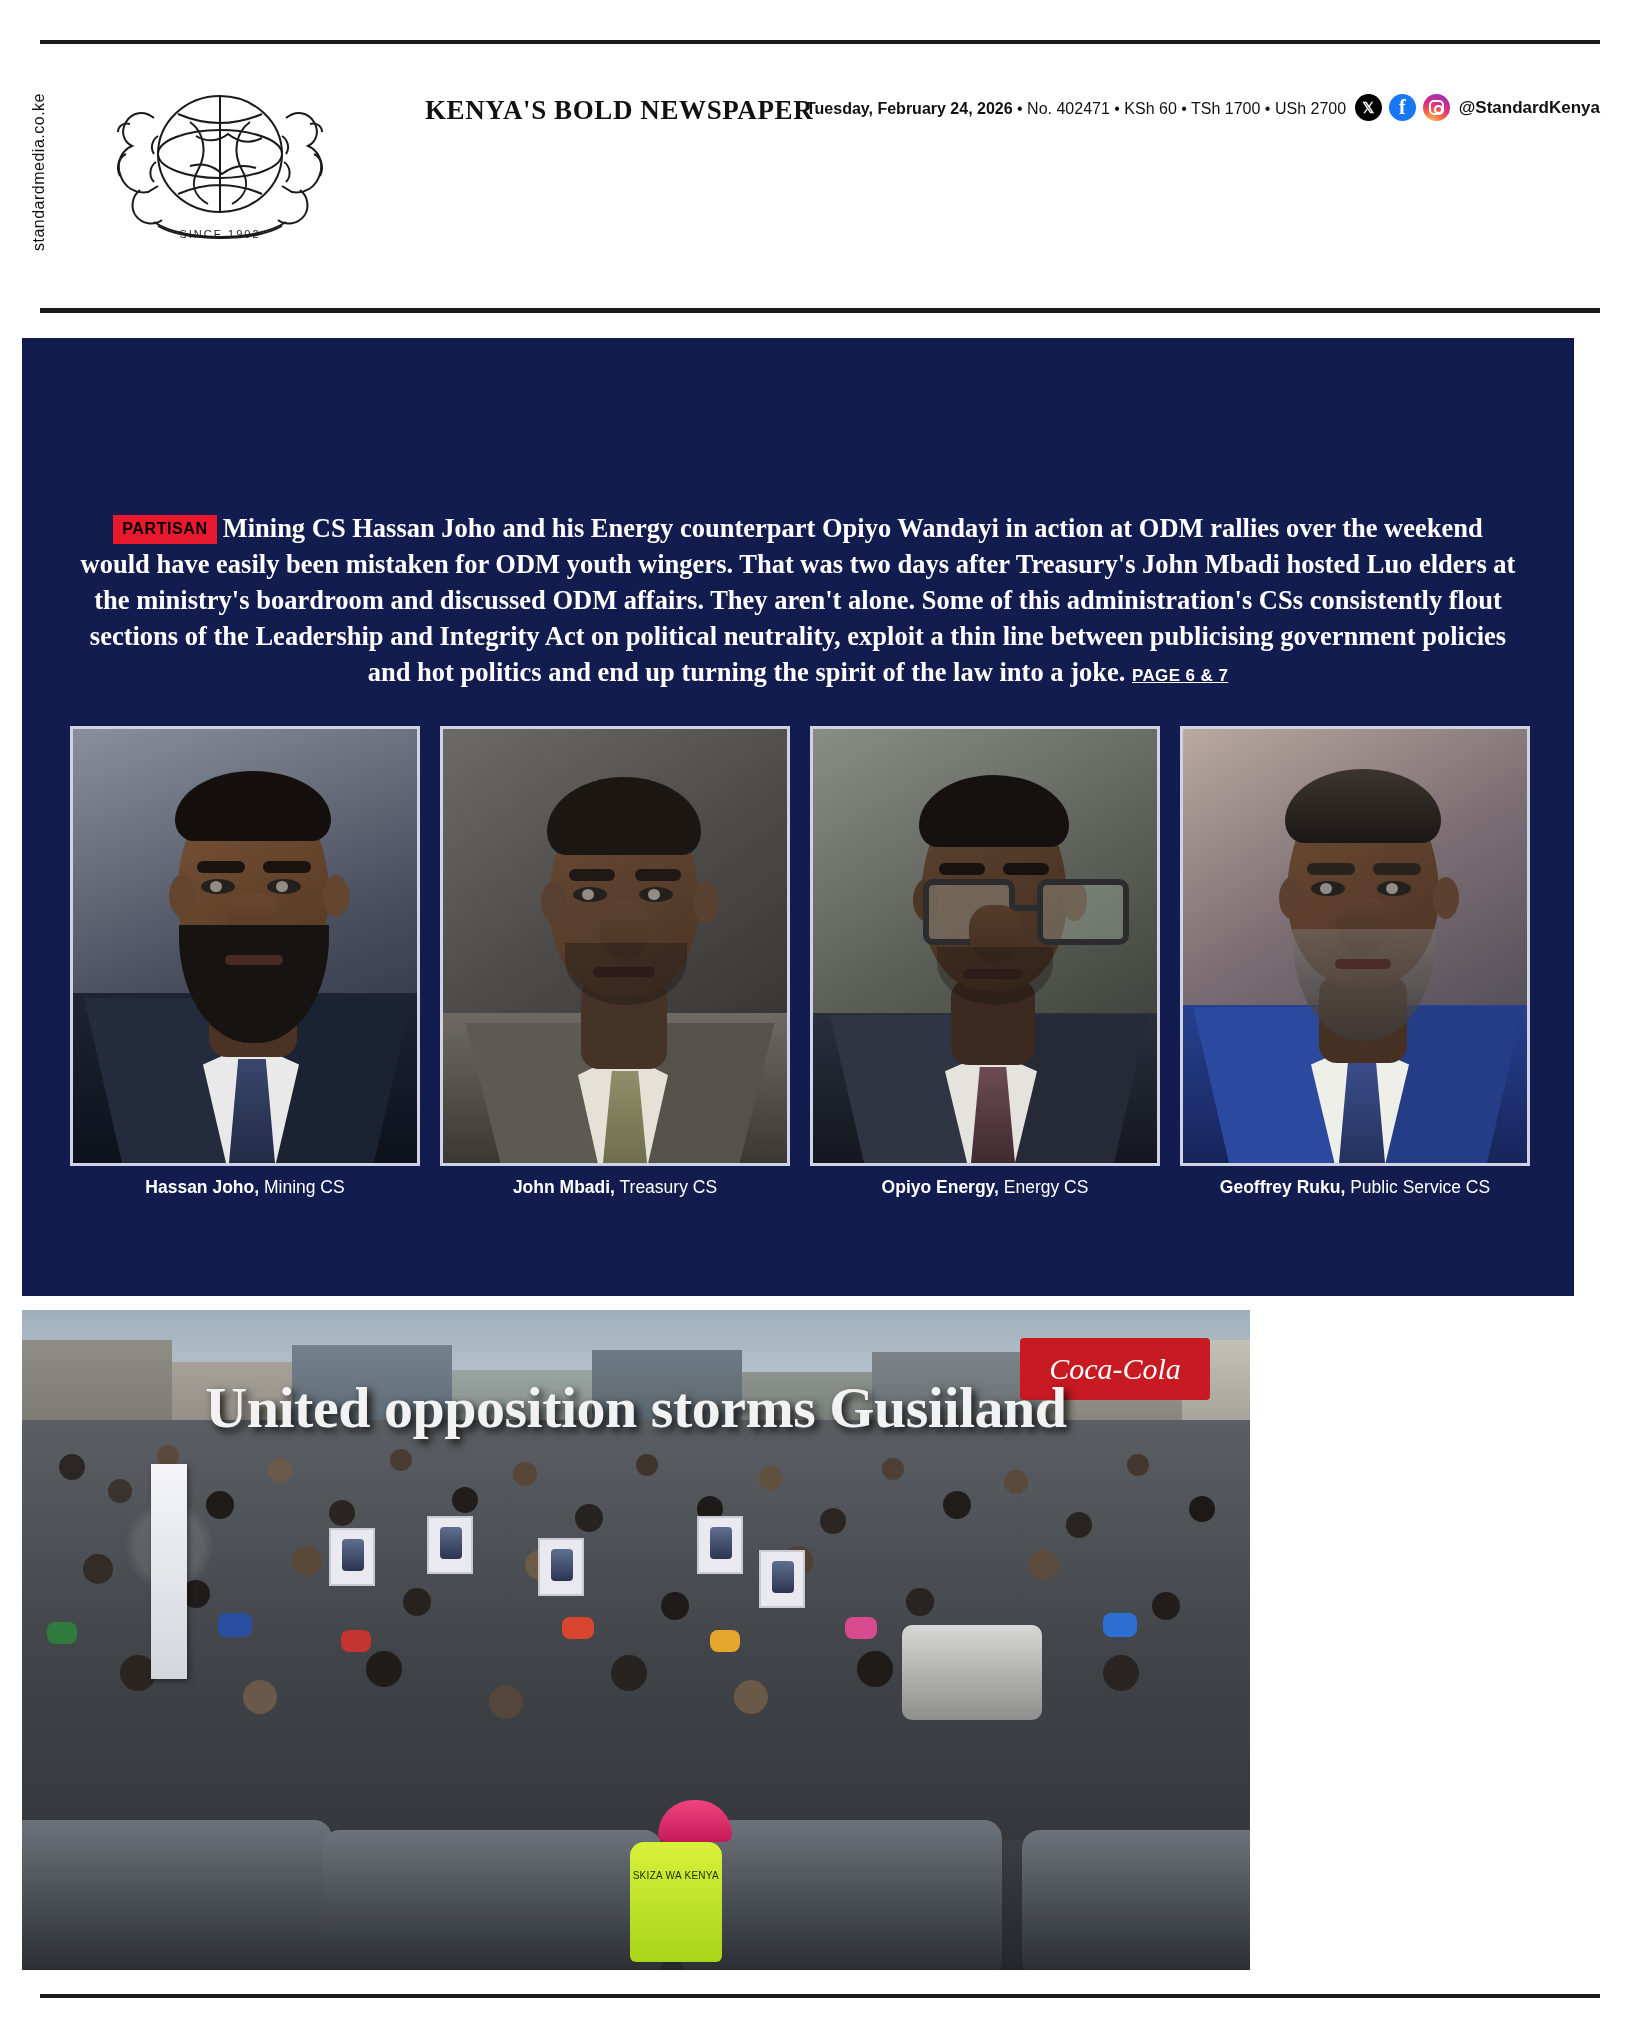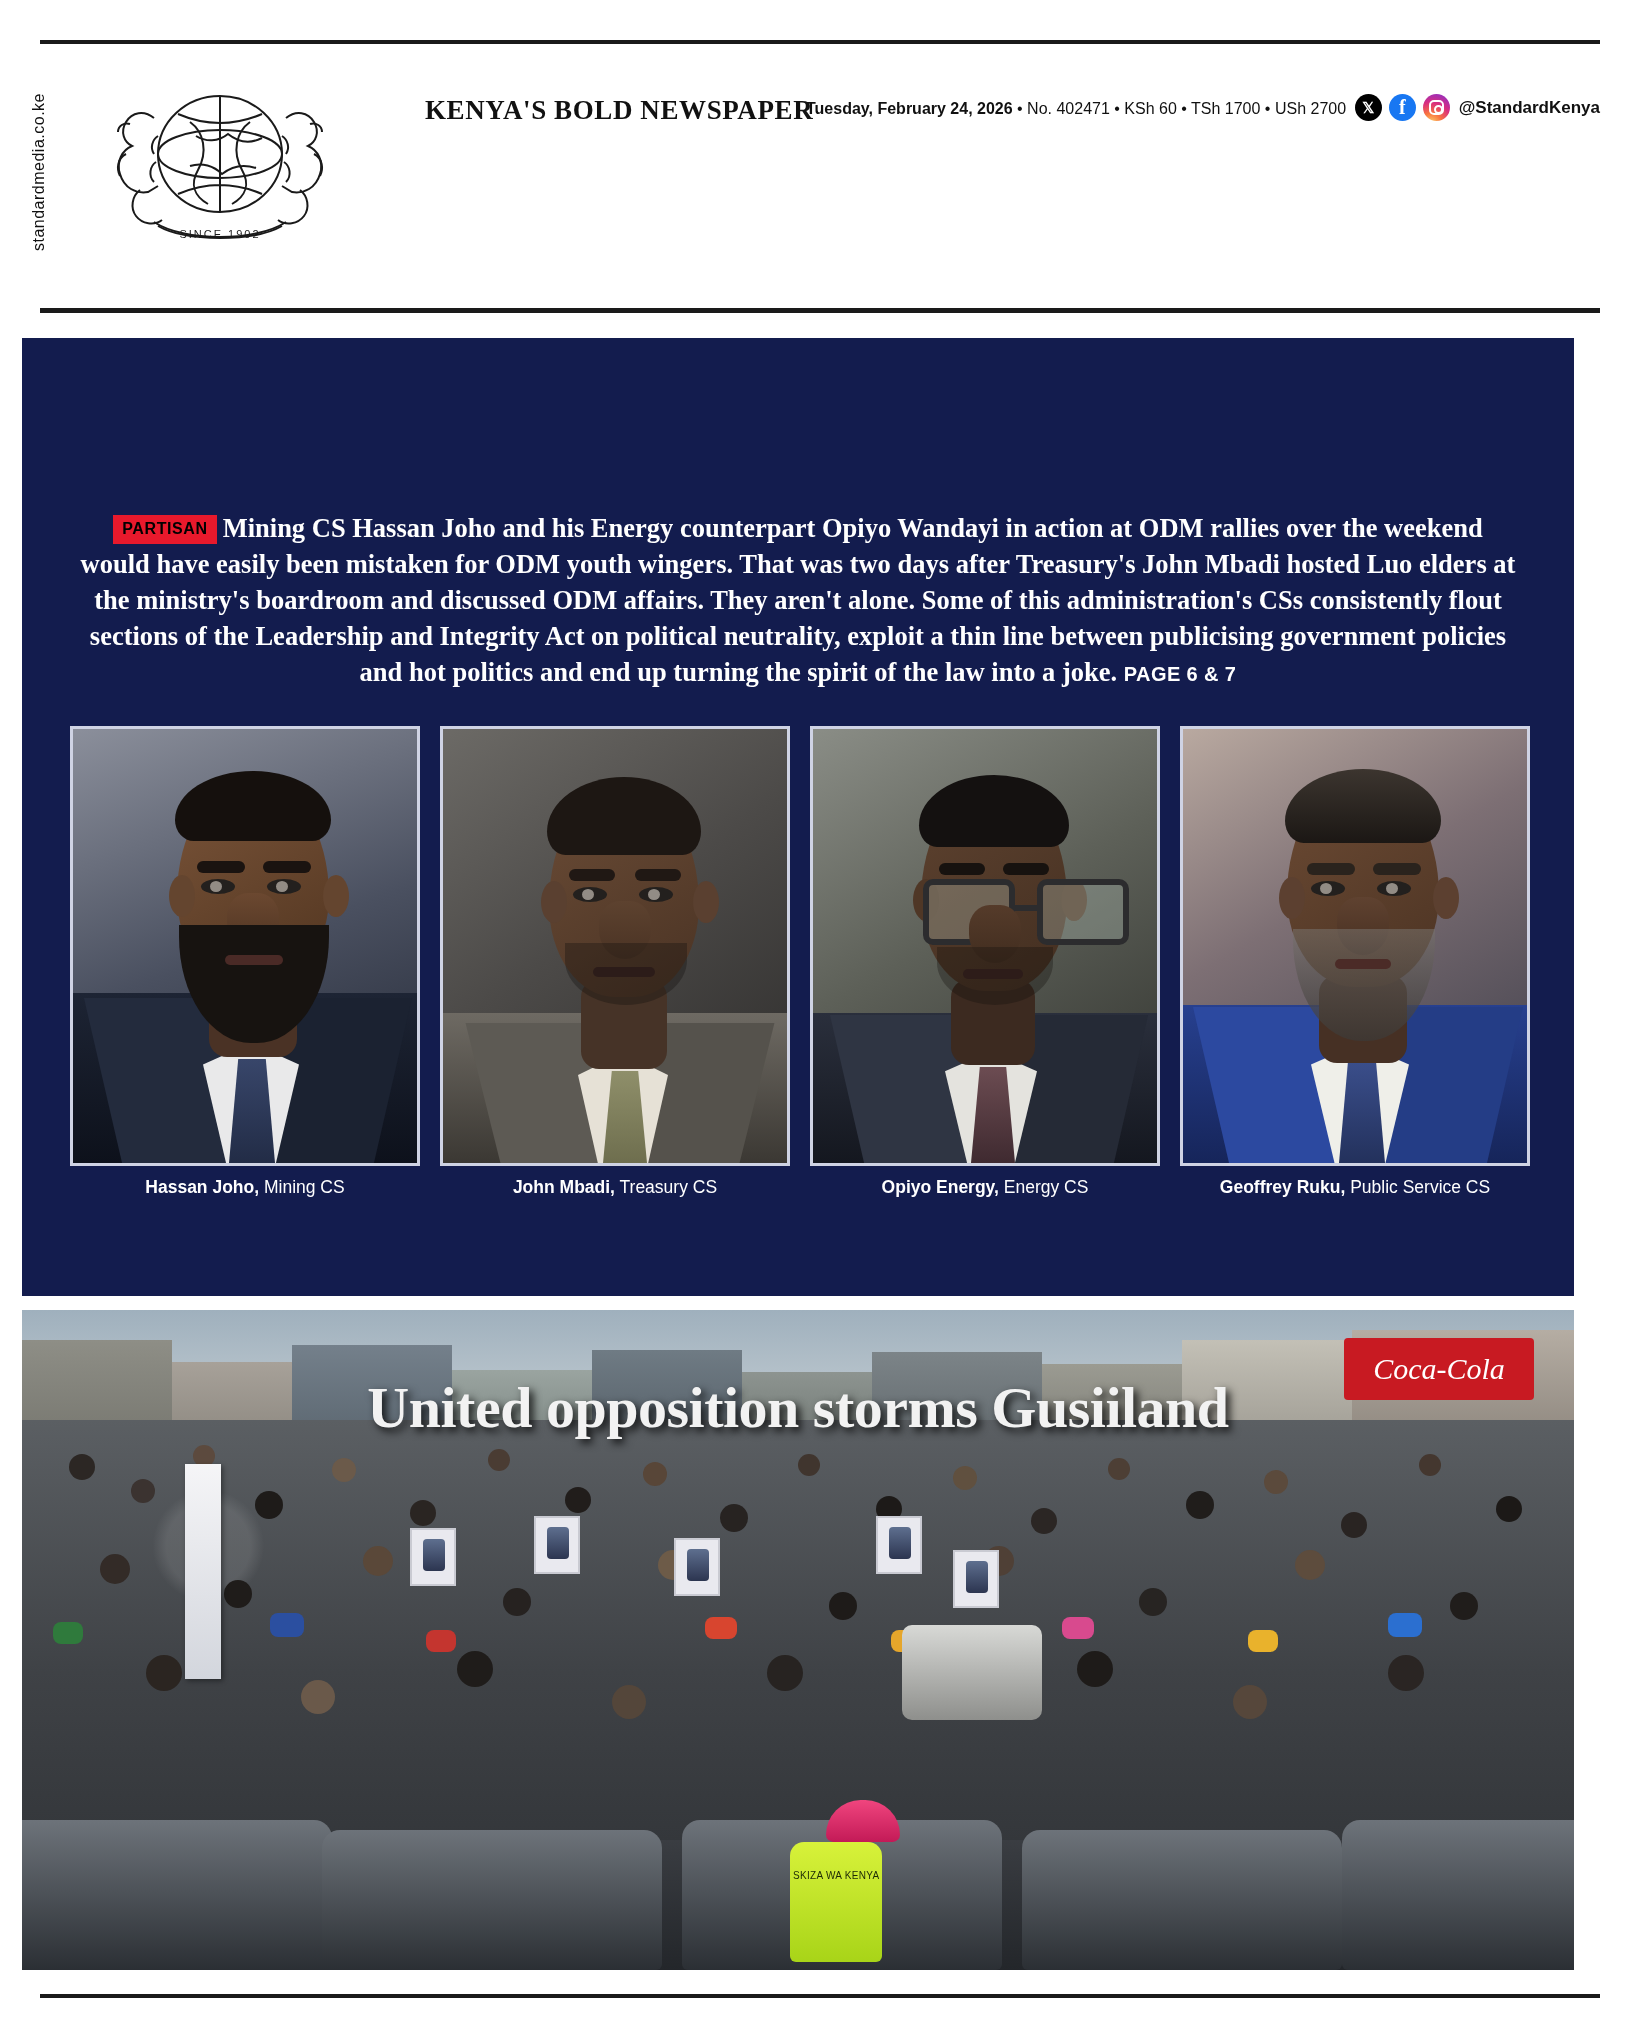--- a/index.html
+++ b/index.html
@@ -145,22 +145,23 @@
     font-weight: bold;
     font-size: 16px;
     letter-spacing: 0.6px;
     padding: 3px 9px 4px;
     vertical-align: 3px;
     margin-right: 6px;
   }
   .pageref {
     font-family: "Liberation Sans", sans-serif;
     font-weight: bold;
-    font-size: 20px;
+    font-size: 17px;
     letter-spacing: 0.4px;
+    text-decoration: underline;
   }
 
   
   .portraits {
     position: absolute;
     left: 48px; top: 388px;
     width: 1460px;
     display: flex;
     gap: 20px;
   }
@@ -209,21 +210,21 @@
   }
   .bridge { position:absolute; width: 26px; height: 6px; background:#2c2c2e; top: 26px; left: 92px;}
   .shirt { position:absolute; }
   .tie { position:absolute; }
   .lapel { position:absolute; }
 
   
   .crowd-wrap {
     position: absolute;
     left: 22px; top: 1310px;
-    width: 1552px; height: 660px;
+    width: 1228px; height: 660px;
     overflow: hidden;
     background: #4a4e55;
   }
   .crowd-head {
     position: absolute;
     left: 0; right: 0; top: 64px;
     text-align: center;
     font-family: "Liberation Serif", serif;
     font-weight: bold;
     font-size: 58px;

